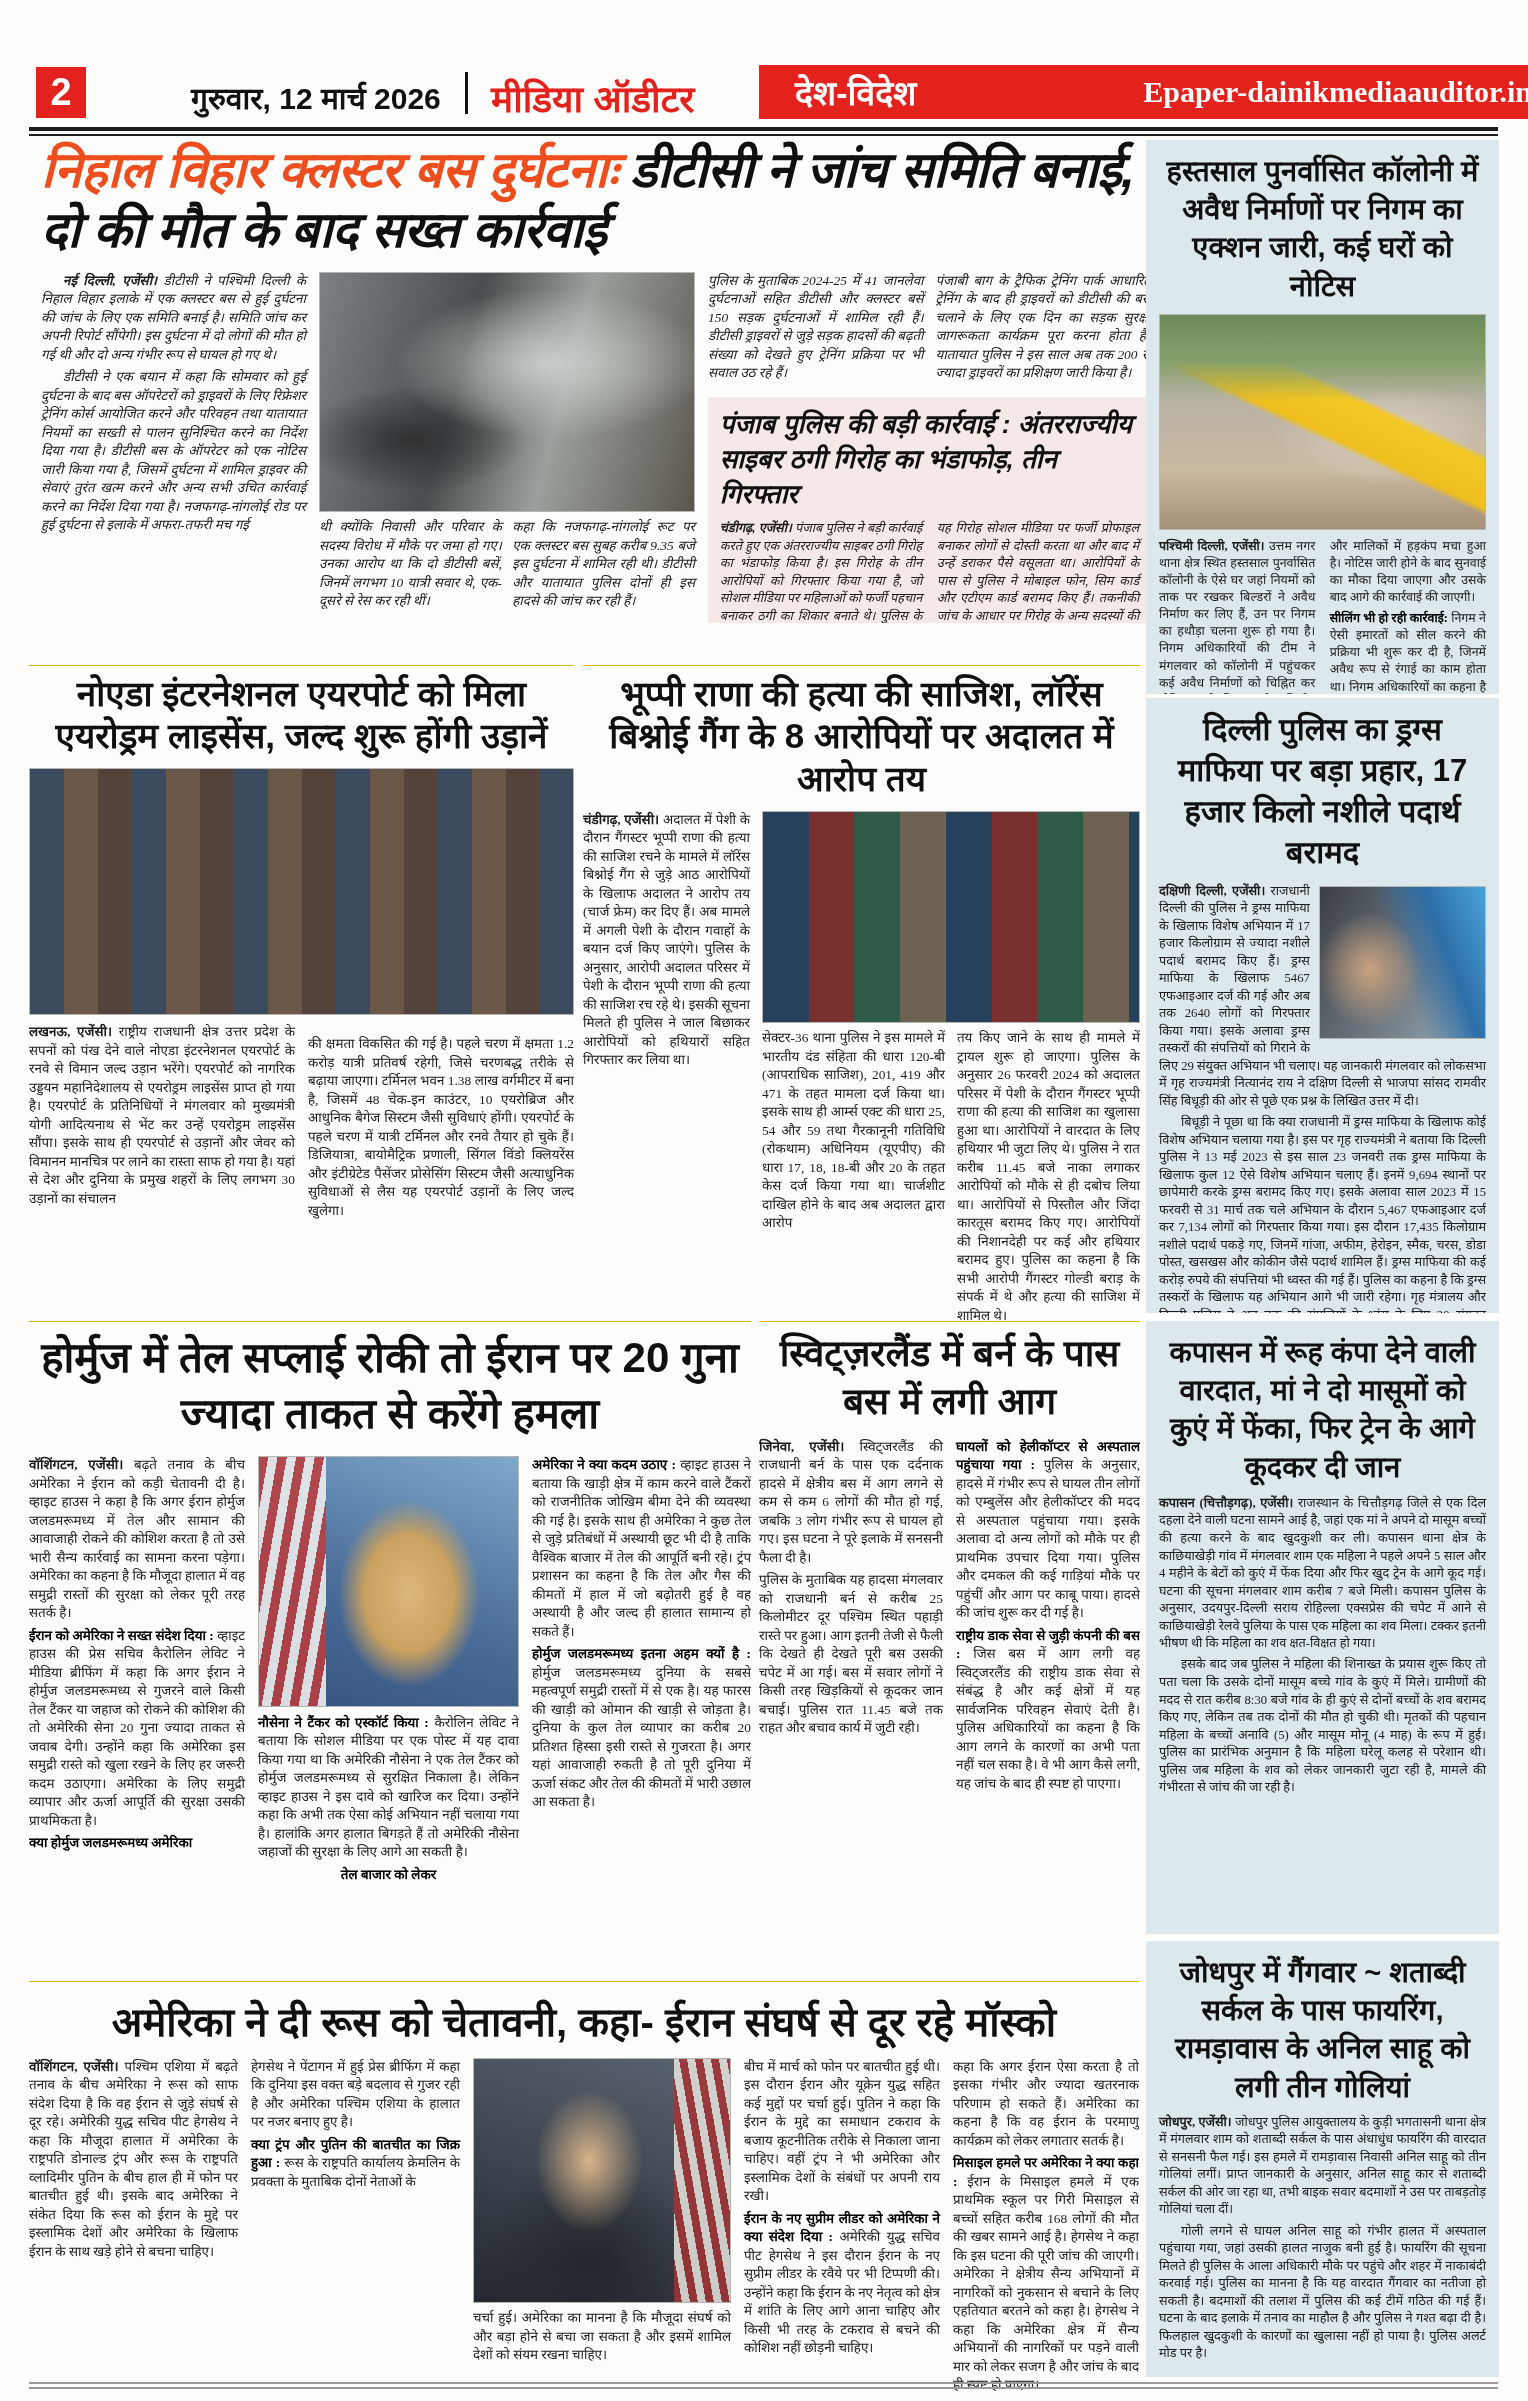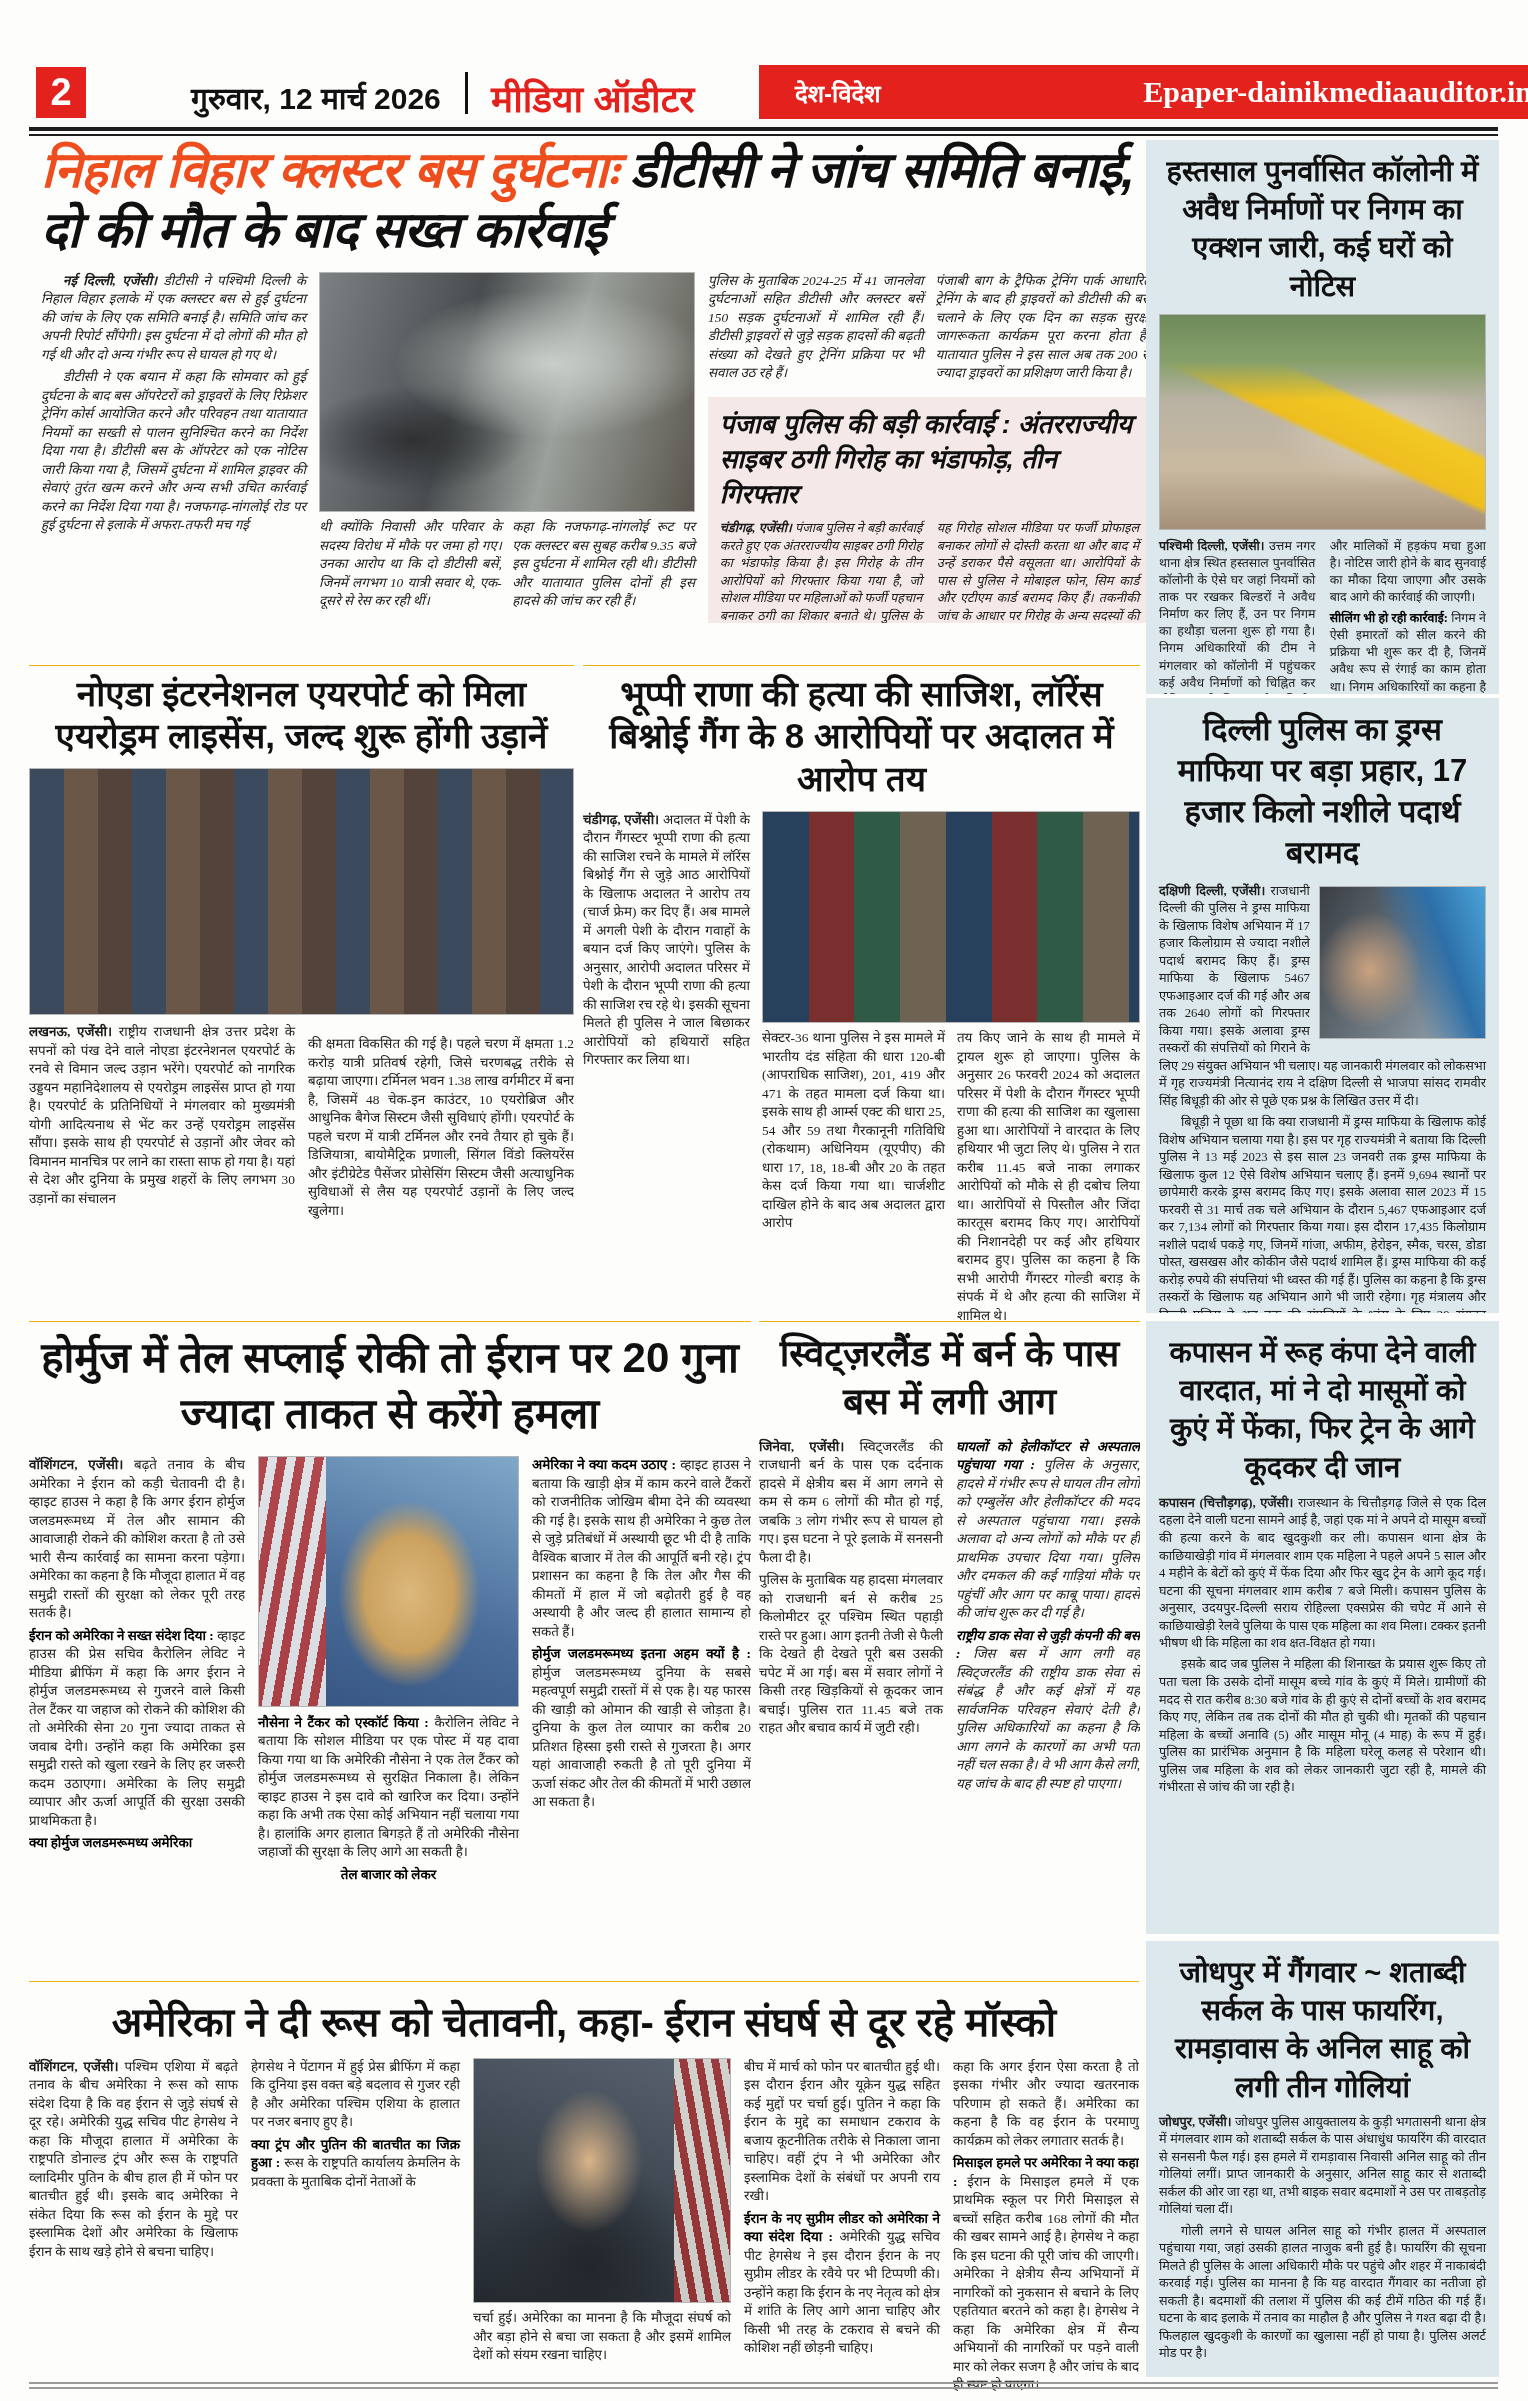--- a/index.html
+++ b/index.html
@@ -11,21 +11,21 @@
   .abs{position:absolute;}
   
   .pgnum{display:flex;align-items:center;justify-content:center;
     background:#e3221d;color:#fff;font-family:"Liberation Sans",sans-serif;
     font-weight:bold;font-size:38px;width:50px;height:51px;}
   .date{font-family:"Liberation Sans",sans-serif;font-weight:bold;font-size:30px;color:#111;}
   .vdiv{width:3.3px;background:#111;height:42px;}
   .masthead{font-family:"Liberation Sans",sans-serif;font-weight:bold;font-size:37px;color:#e3221d;}
   .redband{background:#e3221d;color:#fff;display:flex;align-items:center;justify-content:space-between;
     padding:0 29px 0 36px;font-family:"Liberation Sans",sans-serif;}
-  .redband .section{font-weight:bold;font-size:24px;}
+  .redband .section{font-weight:bold;font-size:34px;}
   .redband .epaper{font-family:"Liberation Serif",serif;font-weight:bold;font-size:30px;}
   .dblrule{border-top:4.6px solid #1d1d1d;border-bottom:2px solid #1d1d1d;height:2.6px;}
   .botrule{border-top:2px solid #9a9a9a;border-bottom:2px solid #9a9a9a;height:3.3px;}
   
   h1,h2,h3{margin:0;font-family:"Liberation Sans","DejaVu Sans",sans-serif;color:#101010;}
   .h-main{font-size:50px;line-height:1.2;font-weight:800;letter-spacing:-0.7px;}
   .h-main .accent{color:#ee4e1e;}
   .h-band{font-size:35px;line-height:1.22;font-weight:800;text-align:center;}
   .h-hormuz{font-size:42px;line-height:1.35;font-weight:800;text-align:center;}
   .h-bern{font-size:37px;line-height:1.3;font-weight:800;text-align:center;}
@@ -210,21 +210,21 @@
     </div>
   </section>
 
   <section class="abs hairline" style="left:759px;top:1321px;width:381px;height:613px;padding-top:7.8px;overflow:hidden;">
     <h2 class="h-bern">स्विट्ज़रलैंड में बर्न के पास बस में लगी आग</h2>
     <div class="row" style="gap:13px;margin-top:11.8px;height:496px;overflow:hidden;">
       <div class="bt" style="width:50%;">
         <p class="nofirst"><b class="byline">जिनेवा, एजेंसी।</b> <span>स्विट्जरलैंड की राजधानी बर्न के पास एक दर्दनाक हादसे में क्षेत्रीय बस में आग लगने से कम से कम 6 लोगों की मौत हो गई, जबकि 3 लोग गंभीर रूप से घायल हो गए। इस घटना ने पूरे इलाके में सनसनी फैला दी है।</span></p>
         <p class="nofirst">पुलिस के मुताबिक यह हादसा मंगलवार को राजधानी बर्न से करीब 25 किलोमीटर दूर पश्चिम स्थित पहाड़ी रास्ते पर हुआ। आग इतनी तेजी से फैली कि देखते ही देखते पूरी बस उसकी चपेट में आ गई। बस में सवार लोगों ने किसी तरह खिड़कियों से कूदकर जान बचाई। पुलिस रात 11.45 बजे तक राहत और बचाव कार्य में जुटी रही।</p>
       </div>
-      <div class="bt" style="width:50%;font-style:italic;">
+      <div class="bt" style="width:50%;">
         <p class="nofirst"><b class="subhead">घायलों को हेलीकॉप्टर से अस्पताल पहुंचाया गया :</b> <span>पुलिस के अनुसार, हादसे में गंभीर रूप से घायल तीन लोगों को एम्बुलेंस और हेलीकॉप्टर की मदद से अस्पताल पहुंचाया गया। इसके अलावा दो अन्य लोगों को मौके पर ही प्राथमिक उपचार दिया गया। पुलिस और दमकल की कई गाड़ियां मौके पर पहुंचीं और आग पर काबू पाया। हादसे की जांच शुरू कर दी गई है।</span></p>
         <p class="nofirst"><b class="subhead">राष्ट्रीय डाक सेवा से जुड़ी कंपनी की बस :</b> <span>जिस बस में आग लगी वह स्विट्जरलैंड की राष्ट्रीय डाक सेवा से संबंद्ध है और कई क्षेत्रों में यह सार्वजनिक परिवहन सेवाएं देती है। पुलिस अधिकारियों का कहना है कि आग लगने के कारणों का अभी पता नहीं चल सका है। वे भी आग कैसे लगी, यह जांच के बाद ही स्पष्ट हो पाएगा।</span></p>
       </div>
     </div>
   </section>
 
   <section class="abs railbox" style="left:1146px;top:1321px;width:353px;height:613px;overflow:hidden;">
     <h3 class="h-rail">कपासन में रूह कंपा देने वाली वारदात, मां ने दो मासूमों को कुएं में फेंका, फिर ट्रेन के आगे कूदकर दी जान</h3>
     <div class="bt" style="margin-top:9.1px;font-size:12.7px;">
       <p class="nofirst"><b class="byline">कपासन (चित्तौड़गढ़), एजेंसी।</b> <span>राजस्थान के चित्तौड़गढ़ जिले से एक दिल दहला देने वाली घटना सामने आई है, जहां एक मां ने अपने दो मासूम बच्चों की हत्या करने के बाद खुदकुशी कर ली। कपासन थाना क्षेत्र के काछियाखेड़ी गांव में मंगलवार शाम एक महिला ने पहले अपने 5 साल और 4 महीने के बेटों को कुएं में फेंक दिया और फिर खुद ट्रेन के आगे कूद गई। घटना की सूचना मंगलवार शाम करीब 7 बजे मिली। कपासन पुलिस के अनुसार, उदयपुर-दिल्ली सराय रोहिल्ला एक्सप्रेस की चपेट में आने से काछियाखेड़ी रेलवे पुलिया के पास एक महिला का शव मिला। टक्कर इतनी भीषण थी कि महिला का शव क्षत-विक्षत हो गया।</span></p>

